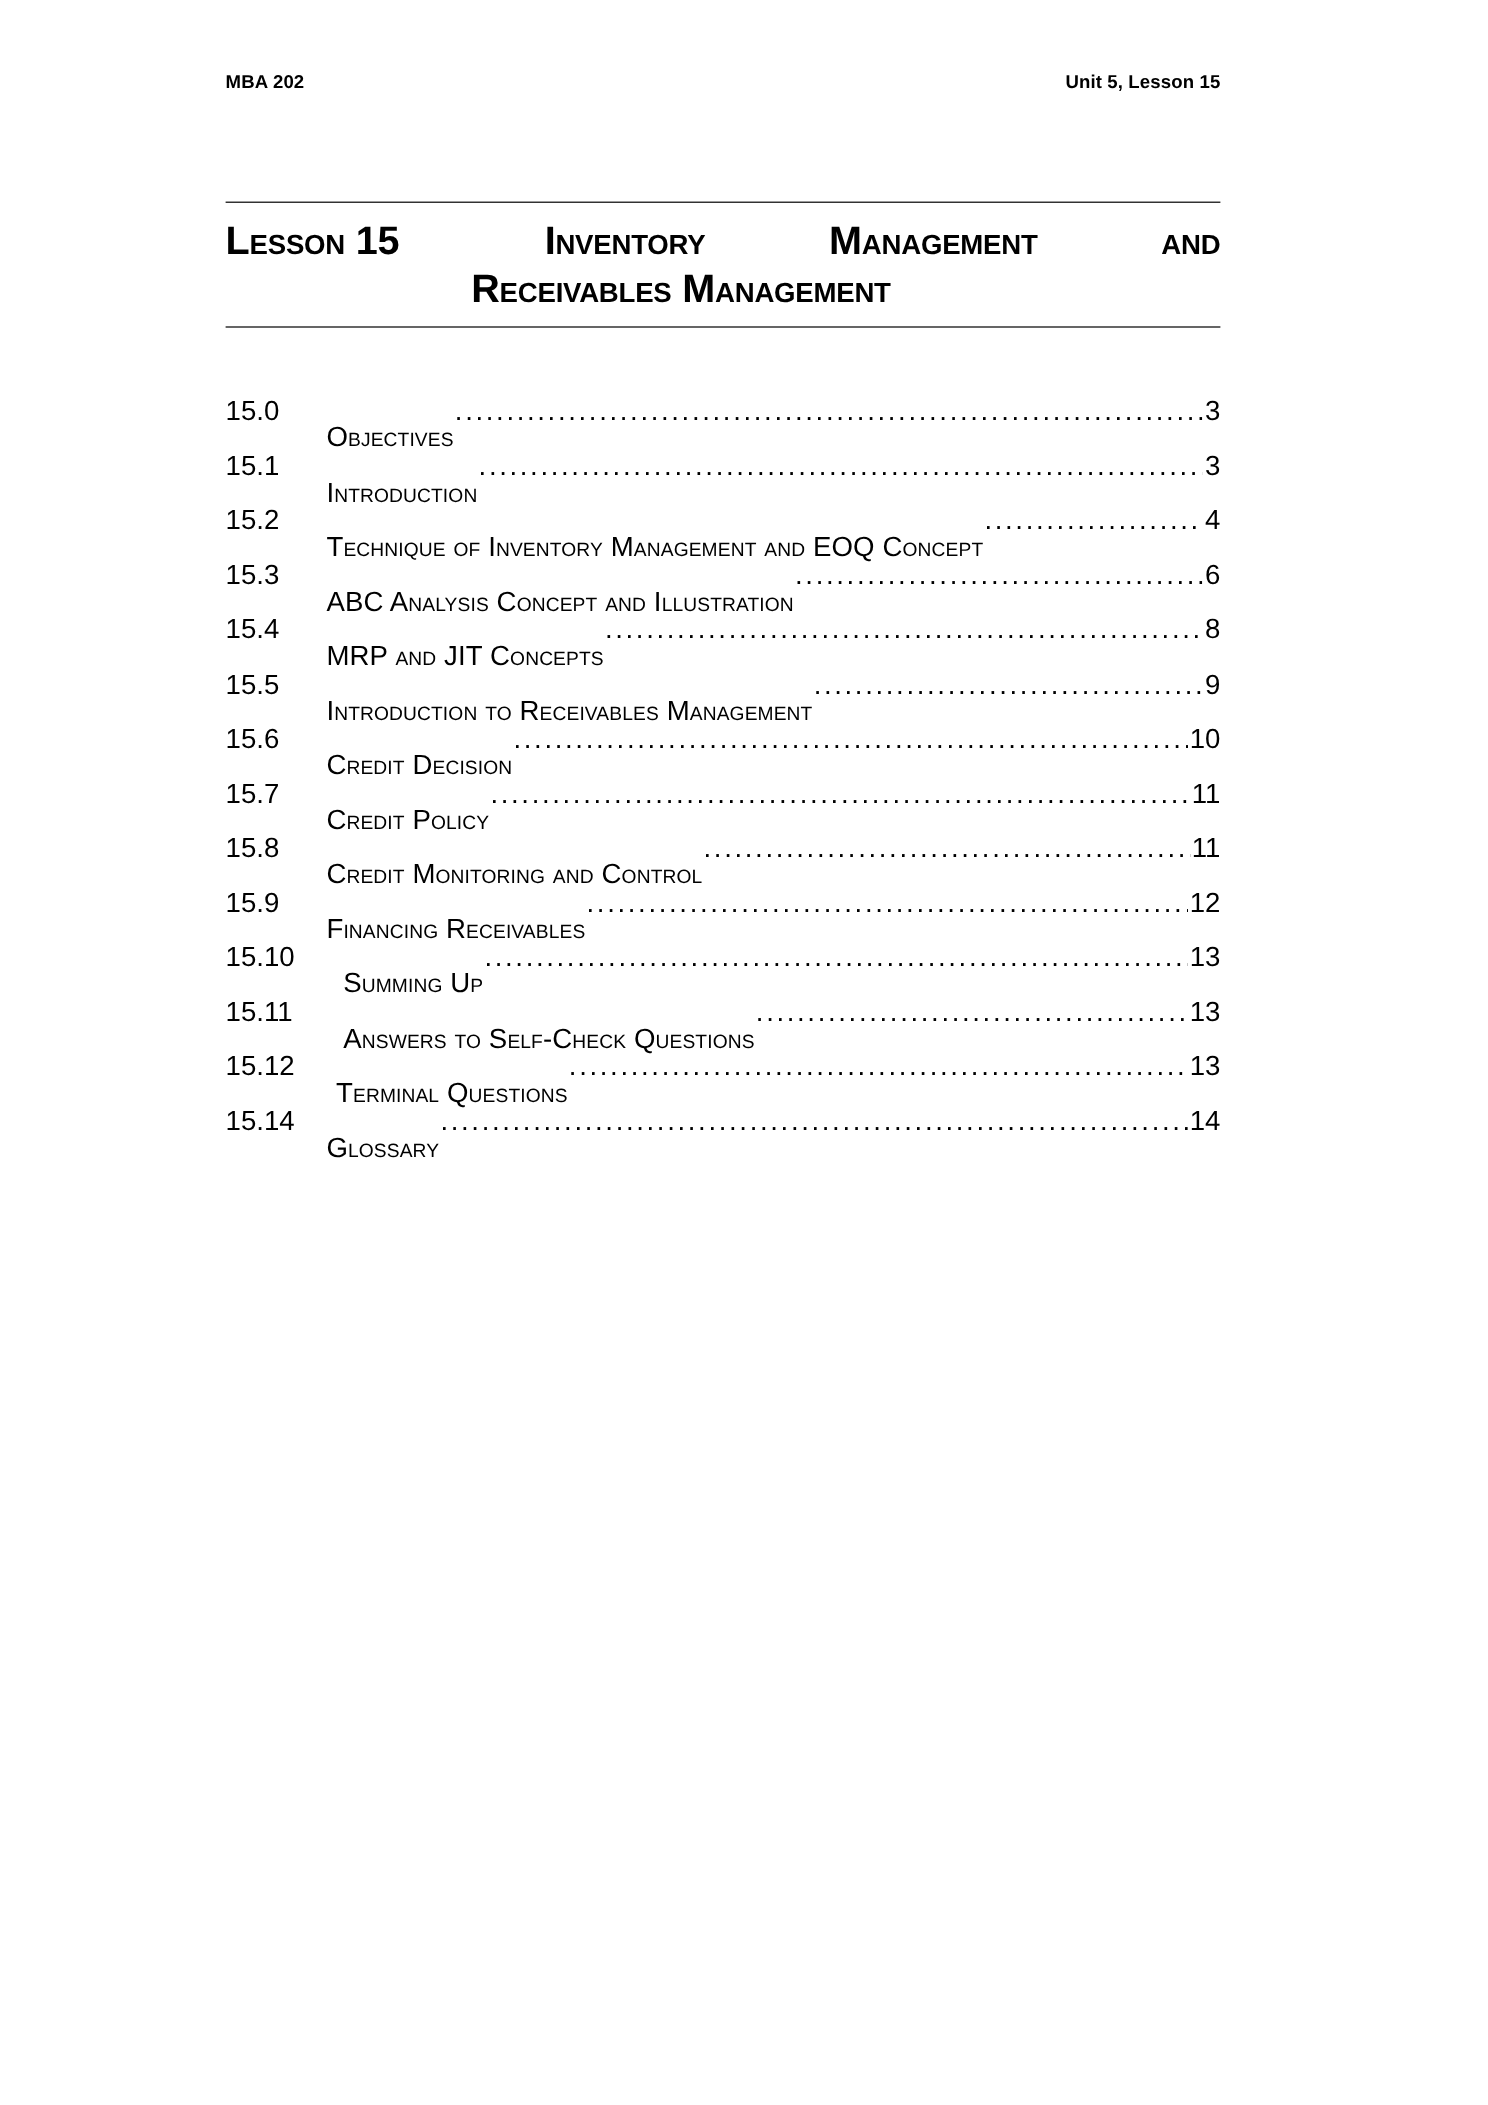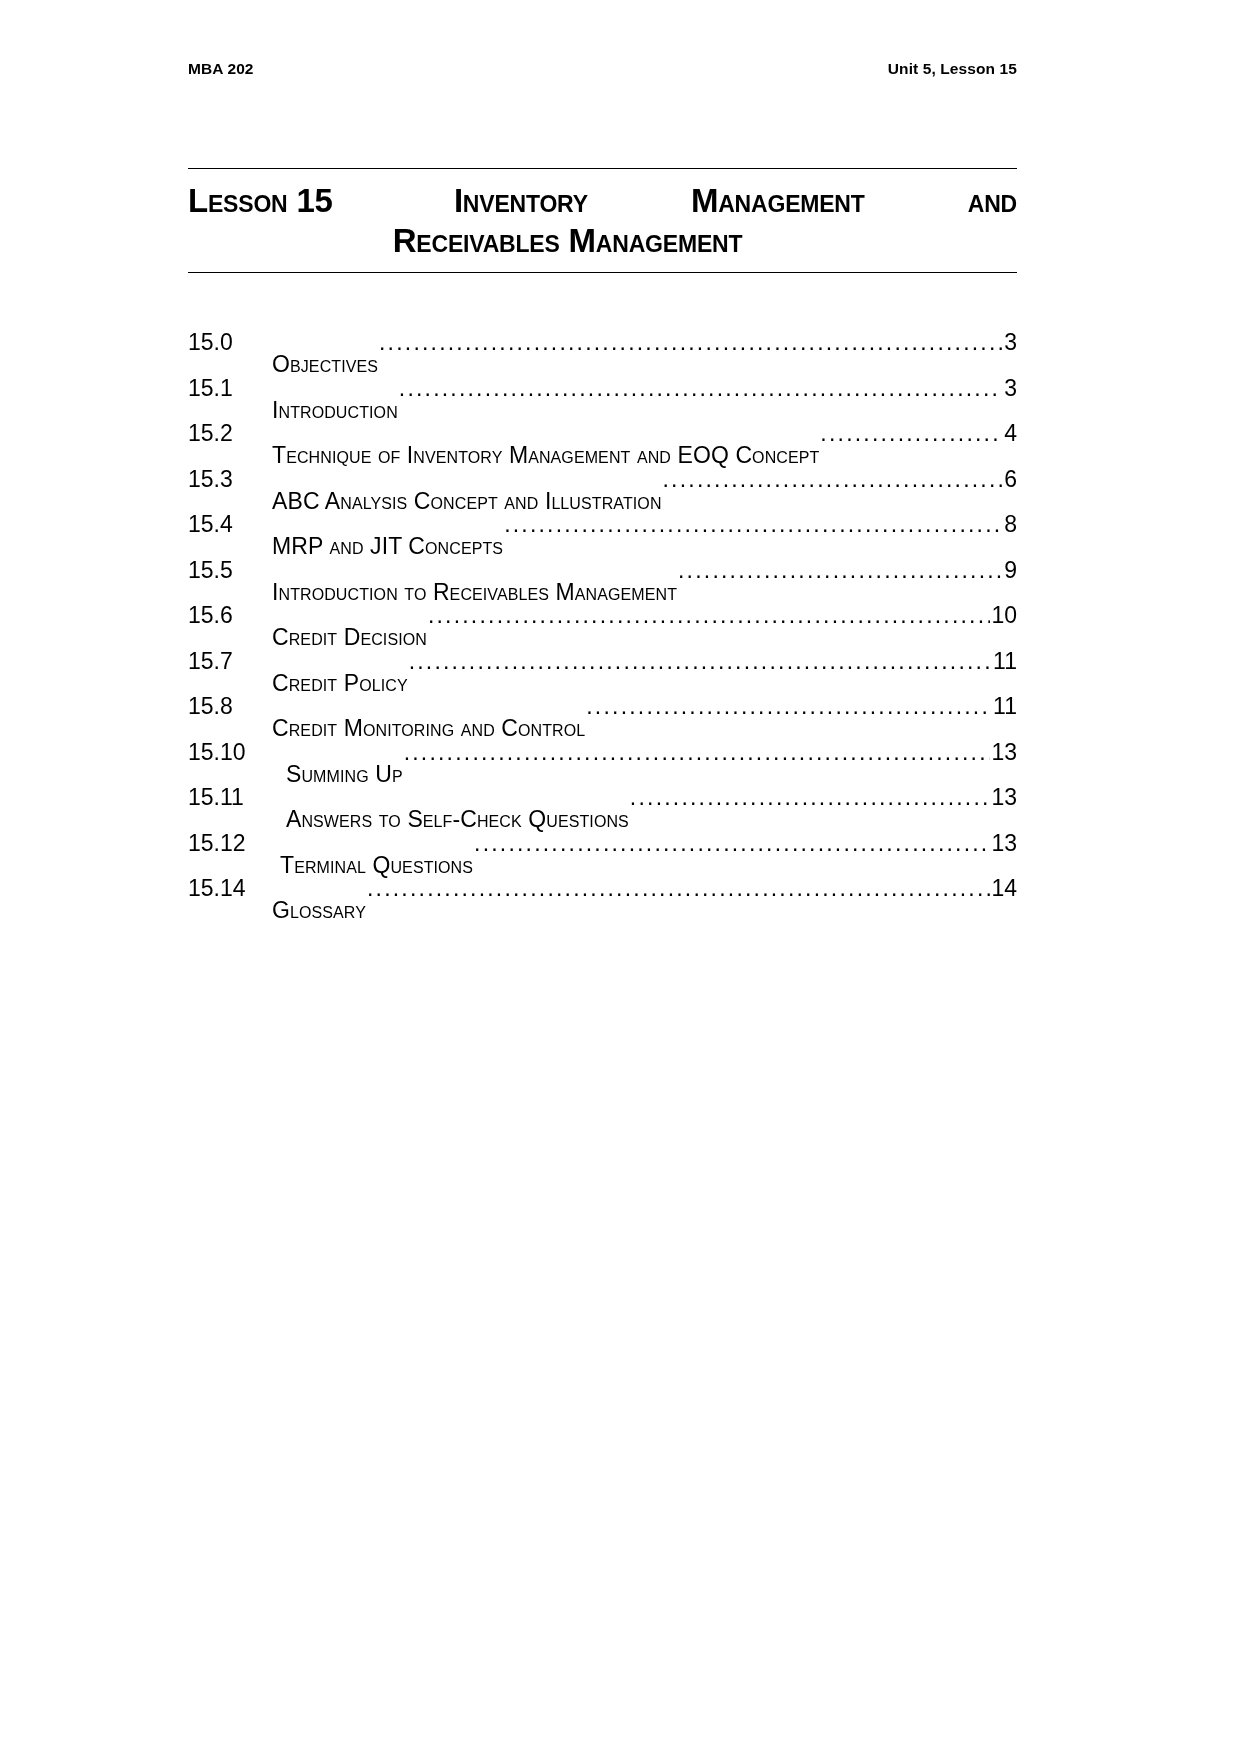--- a/index.html
+++ b/index.html
@@ -207,20 +207,26 @@
       <span class="toc-page">11</span>
     </div>
 
     <div class="toc-row">
       <span class="toc-num">15.8</span>
       <span class="toc-label">Credit Monitoring and Control</span>
       <span class="toc-leader"></span>
       <span class="toc-page">11</span>
     </div>
 
+    <div class="toc-row">
+      <span class="toc-num">15.9</span>
+      <span class="toc-label">Financing Receivables</span>
+      <span class="toc-leader"></span>
+      <span class="toc-page">12</span>
+    </div>
 
     <div class="toc-row pad-label">
       <span class="toc-num wide">15.10</span>
       <span class="toc-label">Summing Up</span>
       <span class="toc-leader"></span>
       <span class="toc-page">13</span>
     </div>
 
     <div class="toc-row pad-label">
       <span class="toc-num wide">15.11</span>

